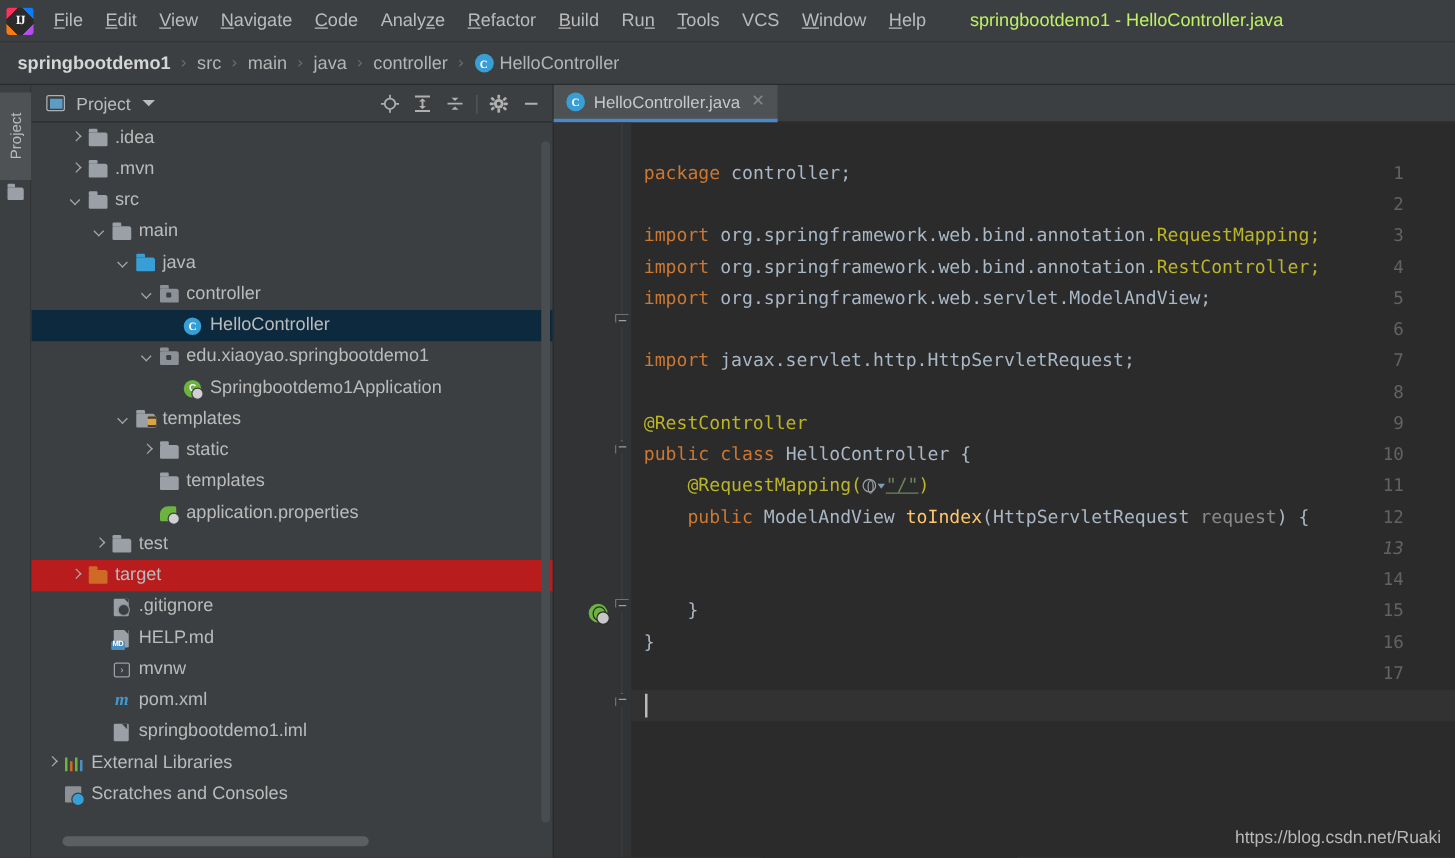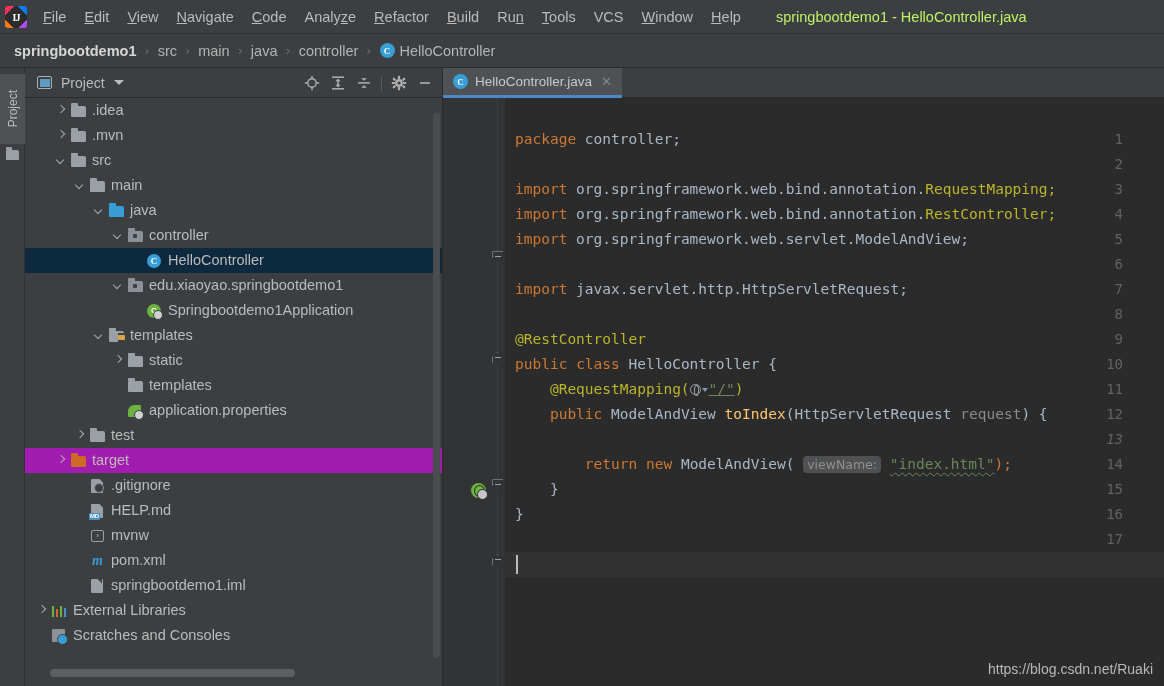--- a/index.html
+++ b/index.html
@@ -181,21 +181,21 @@
   .trow {
     position: relative;
     height: 25px;
     display: flex; align-items: center;
     white-space: nowrap;
     font-size: 14.5px;
     color: #bbbbbb;
     cursor: default;
   }
   .trow.selected { background: #0d293e; }
-  .trow.hovered  { background: #a21caf; }
+  .trow.hovered  { background: #b91c1c; }
   .trow .arrow {
     width: 11px; height: 11px; flex: none;
     position: relative;
     margin-right: 3px;
   }
   .trow .arrow.right::after {
     content: ""; position: absolute; left: 2px; top: 1px;
     width: 5px; height: 5px;
     border-right: 1.6px solid #a9a9a9;
     border-bottom: 1.6px solid #a9a9a9;
@@ -879,21 +879,20 @@
       <div class="codeline" style="top:179px"><span class="kw">import</span><span class="pln"> javax.servlet.http.</span><span class="pln">HttpServletRequest;</span></div>
 
       <div class="codeline" style="top:229px"><span class="ann">@RestController</span></div>
 
       <div class="codeline" style="top:254px"><span class="kw">public</span><span class="pln"> </span><span class="kw">class</span><span class="pln"> </span><span class="pln">HelloController</span><span class="pln"> </span><span class="brc">{</span></div>
 
       <div class="codeline" style="top:279px"><span class="pln">    </span><span class="ann">@RequestMapping(</span><span class="globe-inline"></span><span class="mini-caret"></span><span class="linkstr">"/"</span><span class="ann">)</span></div>
 
       <div class="codeline" style="top:304px"><span class="pln">    </span><span class="kw">public</span><span class="pln"> </span><span class="cls">ModelAndView</span><span class="pln"> </span><span class="mtd">toIndex</span><span class="pln">(</span><span class="cls">HttpServletRequest</span><span class="pln"> </span><span class="prm">request</span><span class="pln">) </span><span class="brc">{</span></div>
 
-      <div class="codeline" style="top:354px"><span class="pln">        </span><span class="kw">return</span><span class="pln"> </span><span class="kw">new</span><span class="pln"> </span><span class="cls">ModelAndView</span><span class="pln">( </span><span class="hint-chip">viewName:</span><span class="pln"> </span><span class="str wavy">"index.html"</span><span class="sem">);</span></div>
 
       <div class="codeline" style="top:379px"><span class="pln">    </span><span class="brc">}</span></div>
 
       <div class="codeline" style="top:404px"><span class="brc">}</span></div>
     </div>
 
     <div class="watermark">https://blog.csdn.net/Ruaki</div>
   </div>
 
 </div>

